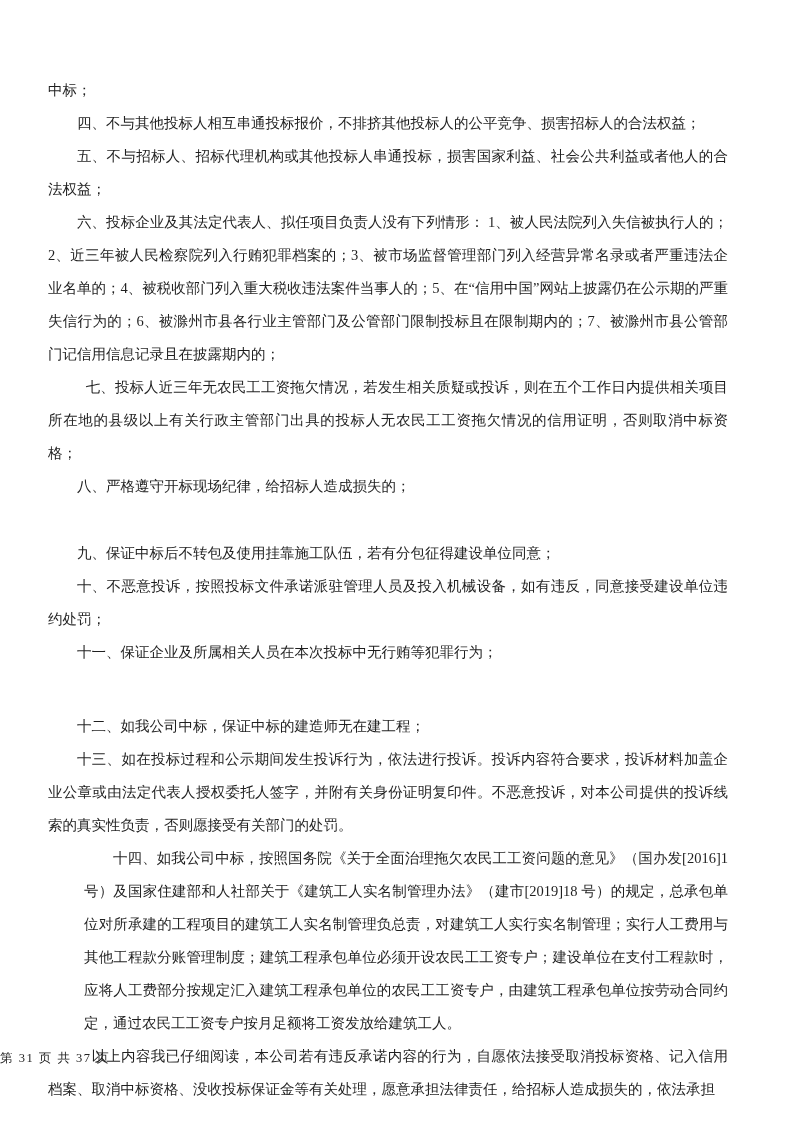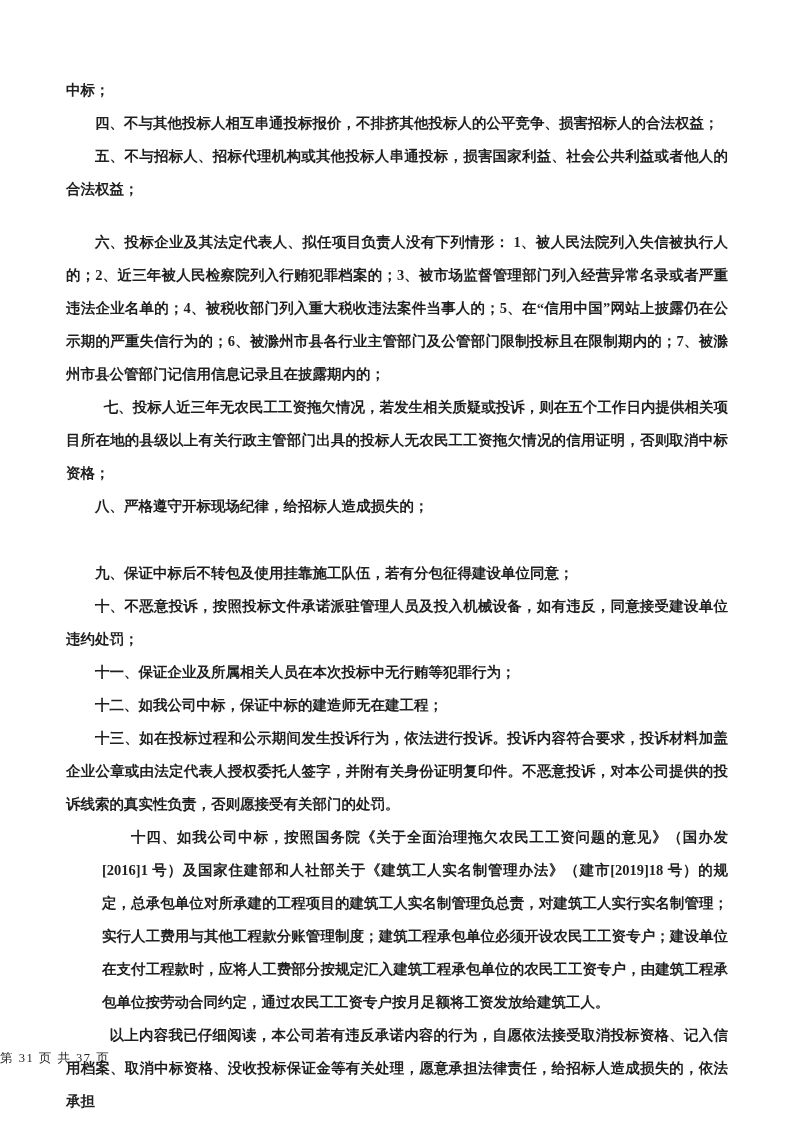--- a/index.html
+++ b/index.html
@@ -10,25 +10,24 @@
   .page {
     position: relative;
     width: 794px;
     height: 1123px;
     background: #ffffff;
     overflow: hidden;
     font-family: "Liberation Serif", "DejaVu Serif", serif;
   }
   .content {
     position: absolute;
-    left: 66px;
+    left: 48px;
     right: 66px;
     top: 74px;
     text-align: justify;
-    font-weight: bold;
   }
   .para {
     margin: 0;
     font-size: 14.5px;
     line-height: 33px;
     color: #1f1f1f;
     word-break: normal;
     overflow-wrap: break-word;
   }
   .footer {
@@ -43,27 +42,27 @@
   }
 </style>
 </head>
 <body>
 
 <div class="page">
   <main class="content" id="doc-content">
       <p class="para" style="text-indent: 0em;">中标；</p>
       <p class="para" style="text-indent: 2em;">四、不与其他投标人相互串通投标报价，不排挤其他投标人的公平竞争、损害招标人的合法权益；</p>
       <p class="para" style="text-indent: 2em;">五、不与招标人、招标代理机构或其他投标人串通投标，损害国家利益、社会公共利益或者他人的合法权益；</p>
-      <p class="para" style="text-indent: 2em; margin-top: 20px;">六、投标企业及其法定代表人、拟任项目负责人没有下列情形： 1、被人民法院列入失信被执行人的；2、近三年被人民检察院列入行贿犯罪档案的；3、被市场监督管理部门列入经营异常名录或者严重违法企业名单的；4、被税收部门列入重大税收违法案件当事人的；5、在“信用中国”网站上披露仍在公示期的严重失信行为的；6、被滁州市县各行业主管部门及公管部门限制投标且在限制期内的；7、被滁州市县公管部门记信用信息记录且在披露期内的；</p>
+      <p class="para" style="text-indent: 2em;">六、投标企业及其法定代表人、拟任项目负责人没有下列情形： 1、被人民法院列入失信被执行人的；2、近三年被人民检察院列入行贿犯罪档案的；3、被市场监督管理部门列入经营异常名录或者严重违法企业名单的；4、被税收部门列入重大税收违法案件当事人的；5、在“信用中国”网站上披露仍在公示期的严重失信行为的；6、被滁州市县各行业主管部门及公管部门限制投标且在限制期内的；7、被滁州市县公管部门记信用信息记录且在披露期内的；</p>
       <p class="para" style="text-indent: 2.6em;">七、投标人近三年无农民工工资拖欠情况，若发生相关质疑或投诉，则在五个工作日内提供相关项目所在地的县级以上有关行政主管部门出具的投标人无农民工工资拖欠情况的信用证明，否则取消中标资格；</p>
       <p class="para" style="text-indent: 2em;">八、严格遵守开标现场纪律，给招标人造成损失的；</p>
       <p class="para" style="text-indent: 2em; margin-top: 34px;">九、保证中标后不转包及使用挂靠施工队伍，若有分包征得建设单位同意；</p>
       <p class="para" style="text-indent: 2em;">十、不恶意投诉，按照投标文件承诺派驻管理人员及投入机械设备，如有违反，同意接受建设单位违约处罚；</p>
       <p class="para" style="text-indent: 2em;">十一、保证企业及所属相关人员在本次投标中无行贿等犯罪行为；</p>
-      <p class="para" style="text-indent: 2em;">十二、如我公司中标，保证中标的建造师无在建工程；</p>
+      <p class="para" style="text-indent: 2em; margin-top: 41px;">十二、如我公司中标，保证中标的建造师无在建工程；</p>
       <p class="para" style="text-indent: 2em;">十三、如在投标过程和公示期间发生投诉行为，依法进行投诉。投诉内容符合要求，投诉材料加盖企业公章或由法定代表人授权委托人签字，并附有关身份证明复印件。不恶意投诉，对本公司提供的投诉线索的真实性负责，否则愿接受有关部门的处罚。</p>
       <p class="para" style="text-indent: 2em; margin-left: 36px;">十四、如我公司中标，按照国务院《关于全面治理拖欠农民工工资问题的意见》（国办发[2016]1 号）及国家住建部和人社部关于《建筑工人实名制管理办法》（建市[2019]18 号）的规定，总承包单位对所承建的工程项目的建筑工人实名制管理负总责，对建筑工人实行实名制管理；实行人工费用与其他工程款分账管理制度；建筑工程承包单位必须开设农民工工资专户；建设单位在支付工程款时，应将人工费部分按规定汇入建筑工程承包单位的农民工工资专户，由建筑工程承包单位按劳动合同约定，通过农民工工资专户按月足额将工资发放给建筑工人。</p>
       <p class="para" style="text-indent: 3em;">以上内容我已仔细阅读，本公司若有违反承诺内容的行为，自愿依法接受取消投标资格、记入信用档案、取消中标资格、没收投标保证金等有关处理，愿意承担法律责任，给招标人造成损失的，依法承担</p>
     </main>
   <footer class="footer">
     <span>第 31 页 共 37 页</span>
   </footer>
 </div>
 
 </body></html>

